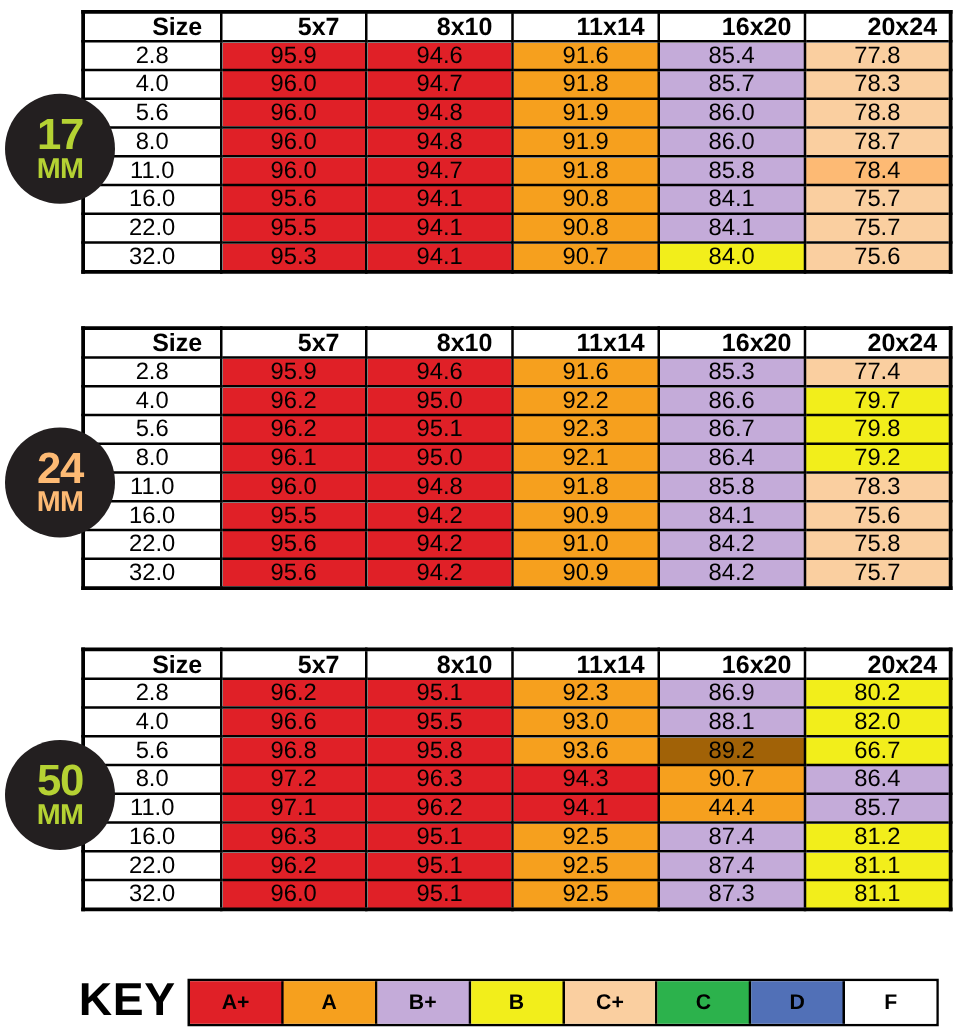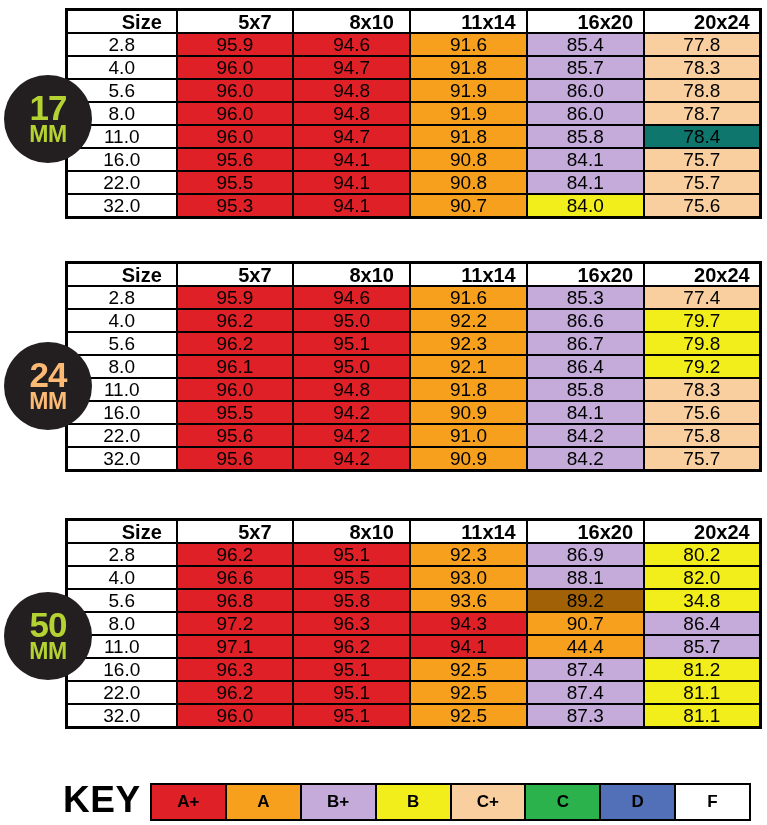--- a/index.html
+++ b/index.html
@@ -159,21 +159,21 @@
           <td style="background: rgb(246, 160, 30);">91.9</td>
           <td style="background: rgb(196, 171, 217);">86.0</td>
           <td style="background: rgb(250, 207, 160);">78.7</td>
         </tr>
         <tr>
           <td>11.0</td>
           <td style="background: rgb(224, 32, 39);">96.0</td>
           <td style="background: rgb(224, 32, 39);">94.7</td>
           <td style="background: rgb(246, 160, 30);">91.8</td>
           <td style="background: rgb(196, 171, 217);">85.8</td>
-          <td style="background: #0f766e;">78.4</td>
+          <td style="background: #fdba74;">78.4</td>
         </tr>
         <tr>
           <td>16.0</td>
           <td style="background: rgb(224, 32, 39);">95.6</td>
           <td style="background: rgb(224, 32, 39);">94.1</td>
           <td style="background: rgb(246, 160, 30);">90.8</td>
           <td style="background: rgb(196, 171, 217);">84.1</td>
           <td style="background: rgb(250, 207, 160);">75.7</td>
         </tr>
         <tr>
@@ -317,21 +317,21 @@
           <td style="background: rgb(246, 160, 30);">93.0</td>
           <td style="background: rgb(196, 171, 217);">88.1</td>
           <td style="background: rgb(242, 238, 27);">82.0</td>
         </tr>
         <tr>
           <td>5.6</td>
           <td style="background: rgb(224, 32, 39);">96.8</td>
           <td style="background: rgb(224, 32, 39);">95.8</td>
           <td style="background: rgb(246, 160, 30);">93.6</td>
           <td style="background: #a16207;">89.2</td>
-          <td style="background: rgb(242, 238, 27);">34.8</td>
+          <td style="background: rgb(242, 238, 27);">66.7</td>
         </tr>
         <tr>
           <td>8.0</td>
           <td style="background: rgb(224, 32, 39);">97.2</td>
           <td style="background: rgb(224, 32, 39);">96.3</td>
           <td style="background: rgb(224, 32, 39);">94.3</td>
           <td style="background: rgb(246, 160, 30);">90.7</td>
           <td style="background: rgb(196, 171, 217);">86.4</td>
         </tr>
         <tr>

